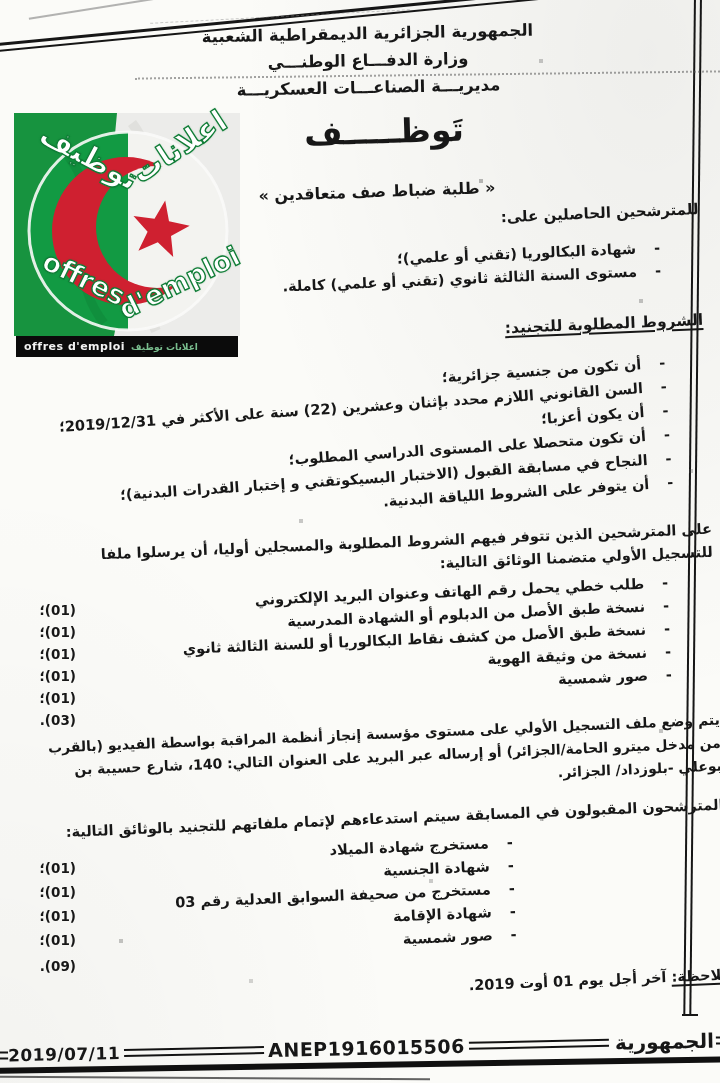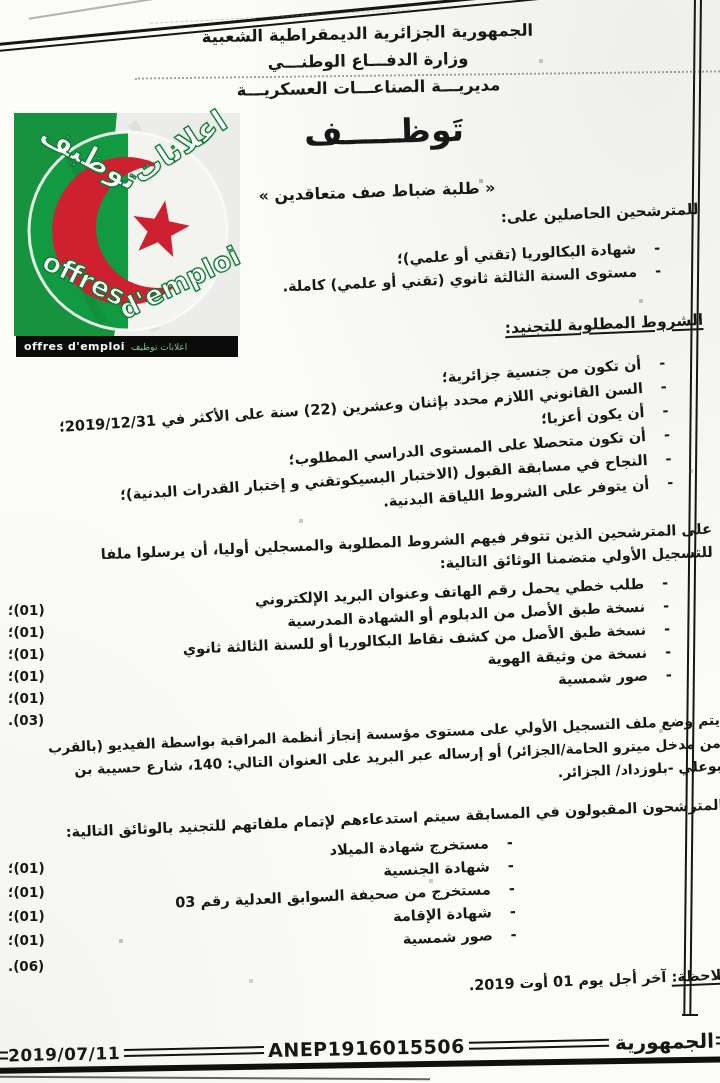--- a/index.html
+++ b/index.html
@@ -47,41 +47,41 @@
   .logo svg{position:absolute;inset:0;}
   .arc{position:absolute;font-weight:700;color:#ffffff;white-space:nowrap;
     -webkit-text-stroke:1.3px #0e7c35;text-shadow:0 0 2px rgba(14,124,53,.8);}
   .arc-tr{left:112px;top:16px;font-size:30px;transform:rotate(-33deg);}
   .arc-tl{left:22px;top:26px;font-size:30px;transform:rotate(28deg);}
   .arc-bl{left:26px;top:150px;font-size:27px;transform:rotate(26deg);}
   .arc-br{left:100px;top:154px;font-size:27px;transform:rotate(-26deg);}
   .logo-bar{position:absolute;left:2px;bottom:0;width:222px;height:21px;background:#0b0b0b;
     display:flex;align-items:center;gap:6px;padding:0 8px;box-sizing:border-box;}
   .logo-bar .lat{color:#f2f2f2;font-size:11px;font-weight:700;letter-spacing:.5px;}
-  .logo-bar .ara{color:#79bd8e;font-size:9px;font-weight:400;direction:rtl;}
+  .logo-bar .ara{color:#79bd8e;font-size:9px;font-weight:700;direction:rtl;}
   
   .content{position:absolute;top:198px;right:22px;width:676px;direction:rtl;text-align:right;
     font-size:14.5px;font-weight:700;line-height:23px;
     transform:rotate(-2.4deg);transform-origin:top right;}
   .lead{font-size:15px;margin-bottom:14px;}
   ul.dashlist{list-style:none;margin:0;padding:0 40px 0 0;}
   ul.dashlist li{position:relative;padding-right:24px;}
   ul.dashlist li::before{content:"-";position:absolute;right:0;top:0;}
   .sec-heading{margin:28px 0 16px;}
   .sec-heading span{font-size:15.5px;text-decoration:underline;text-decoration-thickness:2px;text-underline-offset:3px;}
   ul.cond{transform:rotate(-1.4deg);transform-origin:top right;line-height:24px;}
   ul.docs1{margin-top:6px;padding-right:46px;}
   ul.docs2{margin-top:6px;padding-right:212px;}
   .para{margin-top:26px;}
   .para-deposit{margin-top:24px;font-size:14px;}
   .para-accepted{margin-top:16px;}
   .note{margin-top:26px;}
   .note .lbl{text-decoration:underline;text-decoration-thickness:2px;text-underline-offset:3px;}
   
-  .count{position:absolute;left:8px;width:52px;direction:rtl;text-align:left;
+  .count{position:absolute;left:24px;width:52px;direction:rtl;text-align:right;
     font-size:13.5px;font-weight:700;}
   
   .footer{position:absolute;left:-4px;top:1036px;width:730px;display:flex;align-items:center;
     transform:rotate(-1.2deg);font-weight:700;}
   .dline{height:4px;border-top:2px solid #131313;border-bottom:2px solid #131313;}
   .dl-a{width:12px;}
   .dl-b{flex:1;margin:0 4px;}
   .dl-c{flex:1;margin:0 4px;}
   .dl-d{width:10px;}
   .f-date{font-size:17px;letter-spacing:.5px;}
@@ -197,21 +197,21 @@
   <div class="count" style="top:624px">(01)؛</div>
   <div class="count" style="top:646px">(01)؛</div>
   <div class="count" style="top:668px">(01)؛</div>
   <div class="count" style="top:690px">(01)؛</div>
   <div class="count" style="top:712px">(03).</div>
 
   <div class="count" style="top:860px">(01)؛</div>
   <div class="count" style="top:884px">(01)؛</div>
   <div class="count" style="top:908px">(01)؛</div>
   <div class="count" style="top:932px">(01)؛</div>
-  <div class="count" style="top:958px">(06).</div>
+  <div class="count" style="top:958px">(09).</div>
 
   <div class="footer">
     <div class="dline dl-a"></div>
     <span class="f-date">2019/07/11</span>
     <div class="dline dl-b"></div>
     <span class="f-anep">ANEP1916015506</span>
     <div class="dline dl-c"></div>
     <span class="f-paper">الجمهورية</span>
     <div class="dline dl-d"></div>
   </div>

